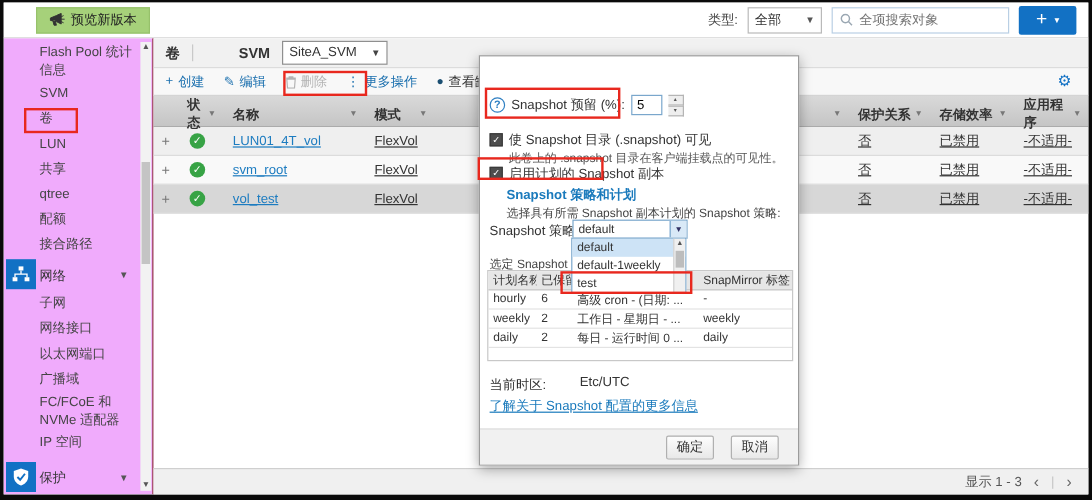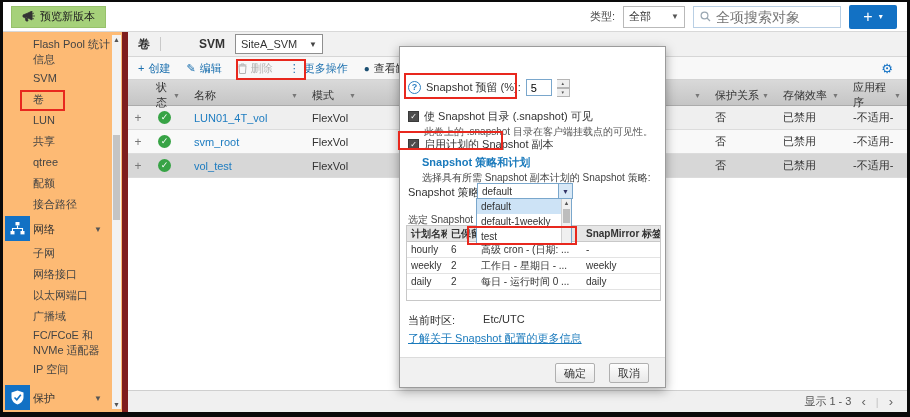--- a/index.html
+++ b/index.html
@@ -1,37 +1,37 @@
 <!DOCTYPE html>
 <html><head>
 <meta charset="utf-8">
 <style>
   * { margin:0; padding:0; box-sizing:border-box; }
   html,body { width:910px; height:417px; }
   body { font-family:"Liberation Sans","DejaVu Sans",sans-serif; font-size:11px; color:#333; background:#000; }
   .frame { position:relative; width:910px; height:417px; border:solid #0a0a0a; border-width:2px 3px 5px 3px; background:#fff; overflow:hidden; }
 
   
-  .topbar { position:relative; height:30px; background:#fff; border-bottom:1px solid #d8d8d8; display:flex; align-items:center; }
+  .topbar { position:relative; height:30px; background:#fff; border-bottom:1px solid #d8d8d8; display:flex; align-items:center;padding-left:19px; }
   .preview-btn { margin-left:8px; height:22px; background:#a6d17a; border:1px solid #97c16b; display:flex; align-items:center; gap:5px; padding:0 10px; color:#222; cursor:pointer; }
   .topbar-right { margin-left:auto; display:flex; align-items:center; gap:8px; margin-right:10px; }
   .type-label { color:#444; }
   .mini-select { height:22px; width:62px; border:1px solid #b9b9b9; background:#fff; display:flex; align-items:center; padding:0 5px; color:#333; cursor:pointer; }
   .mini-select .car { margin-left:auto; font-size:8px; color:#555; }
   .search-box { height:22px; width:148px; border:1px solid #b9cfe4; background:#fff; display:flex; align-items:center; padding:0 6px; gap:5px; }
-  .search-box input { border:none; outline:none; width:110px; font-size:14px; color:#555; font-family:inherit; background:transparent; }
+  .search-box input { border:none; outline:none; width:110px; font-size:11px; color:#555; font-family:inherit; background:transparent; }
   .add-btn { height:24px; width:48px; background:#1271c4; border-radius:2px; color:#fff; display:flex; align-items:center; justify-content:center; gap:6px; cursor:pointer; }
   .add-btn .plus { font-size:16px; line-height:16px; }
   .add-btn .car { font-size:8px; }
 
   
   .bodyrow { display:flex; height:380px; }
 
   
-  .sidebar { position:relative; width:125px; background:#fdba74; border-right:6px solid #7f1d1d; padding-top:4px; }
+  .sidebar { position:relative; width:125px; background:#f0abfc; border-right:1px solid #7f1d1d; padding-top:4px; }
   .sb-item { height:21px; line-height:21px; padding-left:30px; color:#444; cursor:pointer; white-space:nowrap; }
   .sb-item.two { height:32px; line-height:15px; padding-top:1px; white-space:normal; width:112px; }
   .sb-section { position:relative; height:24px; display:flex; align-items:center; margin:2px 0; cursor:pointer; }
   .sb-section .sec-icon { position:absolute; left:2px; top:-1px; width:25px; height:25px; background:#1271c4; display:flex; align-items:center; justify-content:center; }
   .sb-section .sec-label { padding-left:30px; color:#333; }
   .sb-section .sec-car { position:absolute; right:20px; font-size:8px; color:#555; }
   .sb-scrollbar { position:absolute; top:3px; right:1px; bottom:3px; width:9px; background:#f2f2f2; }
   .sb-scrollbar .arr { position:absolute; left:0; width:9px; height:9px; font-size:7px; color:#555; text-align:center; line-height:9px; }
   .sb-scrollbar .arr.up { top:0; }
   .sb-scrollbar .arr.dn { bottom:0; }
@@ -47,24 +47,24 @@
   .svm-select .car { margin-left:auto; font-size:8px; color:#444; }
 
   .toolbar { height:23px; background:#f8f8f8; border-bottom:1px solid #d4d4d4; display:flex; align-items:center; gap:16px; padding:0 10px; }
   .tb-item { display:flex; align-items:center; gap:4px; color:#1a6fae; cursor:pointer; white-space:nowrap; }
   .tb-item.disabled { color:#b3b3b3; cursor:default; }
   .tb-item .ic { font-size:11px; }
   .tb-gear { margin-left:auto; color:#1271c4; font-size:13px; cursor:pointer; margin-right:4px; }
 
   .vtable { width:100%; }
   .t-row { display:grid; grid-template-columns:20px 38px 118px 58px 287px 58px 68px 70px 1fr; align-items:center; height:24px; border-bottom:1px solid #dcdcdc; }
-  .t-head { height:26px; background:linear-gradient(#d9d9d9,#c5c5c5); border-bottom:1px solid #ababab; font-weight:normal; color:#333; }
+  .t-head { height:26px; background:linear-gradient(#d9d9d9,#c5c5c5); border-bottom:1px solid #ababab; font-weight:bold; color:#333; }
   .hcell { display:flex; align-items:center; padding-left:8px; }
   .hcell .flt { margin-left:auto; margin-right:6px; font-size:7px; color:#777; cursor:pointer; }
-  .ccell { padding-left:8px; overflow:hidden; white-space:nowrap; }
+  .ccell { padding-left:8px; overflow:hidden; white-space:nowrap;text-decoration:underline; }
   .expander { text-align:center; color:#777; font-size:12px; cursor:pointer; }
   .status-ic { width:13px; height:13px; border-radius:50%; background:#37a345; color:#fff; font-size:9px; line-height:13px; text-align:center; margin-left:10px; }
   .vol-link { color:#1d7cc0; cursor:pointer; }
   .row-a { background:#efefef; } .row-b { background:#f9f9f9; } .row-sel { background:#d7d7d7; }
 
   .bottombar { position:absolute; left:0; right:0; bottom:0; height:22px; background:#f0f0f0; border-top:1px solid #cfcfcf; display:flex; align-items:center; justify-content:flex-end; gap:10px; padding-right:14px; color:#555; }
   .pg-btn { color:#666; font-size:13px; cursor:pointer; line-height:14px; }
   .pg-sep { color:#c4c4c4; }
 
   
@@ -86,21 +86,21 @@
   .policy-select { width:96px; height:16px; border:1px solid #7aa7cc; background:#fff; display:flex; align-items:center; padding-left:4px; font-size:10px; cursor:pointer; }
   .policy-select .carbox { margin-left:auto; width:14px; height:100%; background:#d9e9f7; border-left:1px solid #7aa7cc; font-size:7px; color:#336; display:flex; align-items:center; justify-content:center; }
   .dd-list { width:96px; background:#fff; border:1px solid #7aa7cc; z-index:12; font-size:10px; }
   .dd-item { height:15px; line-height:15px; padding-left:4px; padding-right:11px; cursor:pointer; white-space:nowrap; overflow:hidden; }
   .dd-item.sel { background:#cde3f6; }
   .dd-scroll { position:absolute; right:0; top:0; bottom:0; width:10px; background:#f0f0f0; border-left:1px solid #d0d0d0; }
   .dd-scroll .arr { position:absolute; top:0; left:0; width:9px; height:9px; font-size:6px; color:#555; text-align:center; line-height:9px; }
   .dd-scroll .thumb { position:absolute; top:10px; left:1px; width:7px; height:14px; background:#bdbdbd; }
   .sched { width:255px; border:1px solid #c8c8c8; font-size:10px; }
   .s-row { display:grid; grid-template-columns:40px 30px 105px 1fr; align-items:center; height:16px; border-bottom:1px solid #e3e3e3; }
-  .s-head { background:#e6e6e6; font-weight:bold; border-bottom:1px solid #c8c8c8; }
+  .s-head { background:#e6e6e6; font-weight:normal; border-bottom:1px solid #c8c8c8; }
   .s-cell { padding-left:4px; overflow:hidden; white-space:nowrap; }
   .s-pad { height:10px; }
   .tz-row { display:flex; color:#333; }
   .tz-row .v { margin-left:28px; }
   .dlg-link { color:#1a7abc; cursor:pointer; }
   .dlg-footer { position:absolute; left:0; right:0; bottom:0; height:30px; background:#f1f1f1; border-top:1px solid #dcdcdc; display:flex; align-items:center; justify-content:flex-end; gap:14px; padding-right:16px; }
   .dlg-btn { width:40px; height:20px; background:linear-gradient(#fdfdfd,#e8e8e8); border:1px solid #b0b0b0; border-radius:2px; font-size:11px; text-align:center; line-height:18px; cursor:pointer; color:#333; }
 
   
   .rbox { position:absolute; border:2px solid #e8281e; z-index:20; pointer-events:none; }

